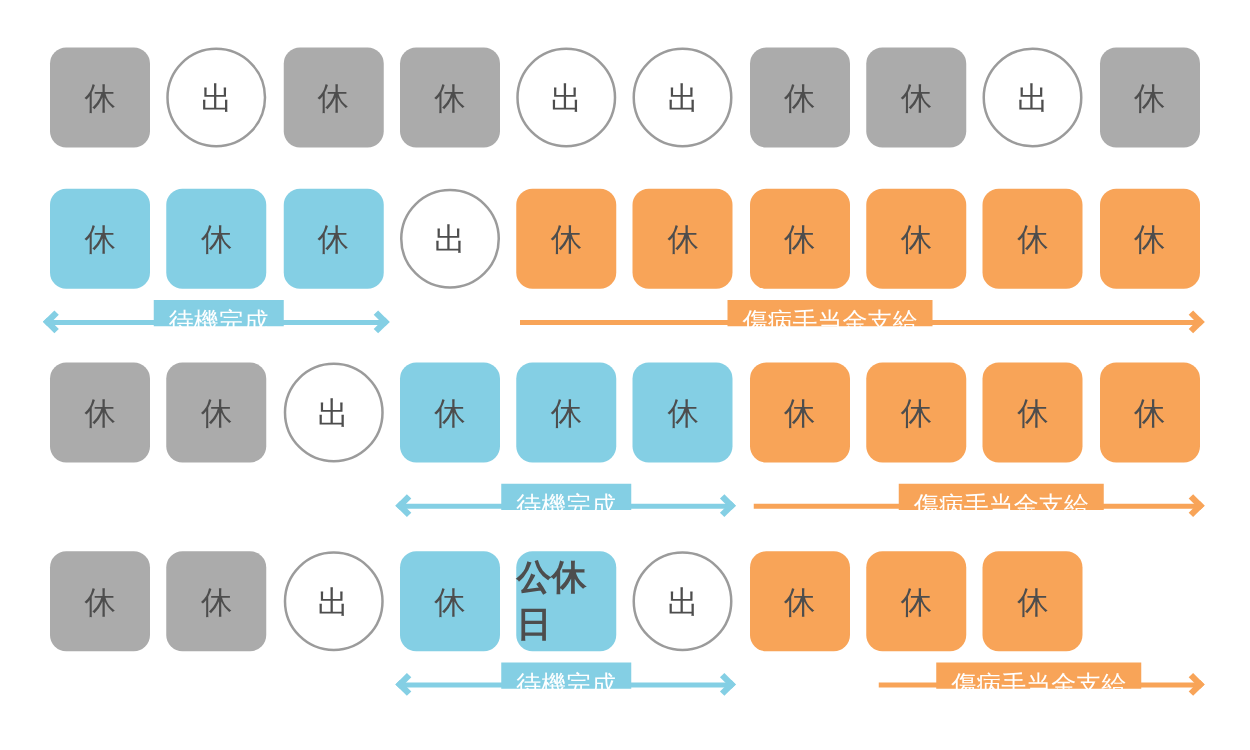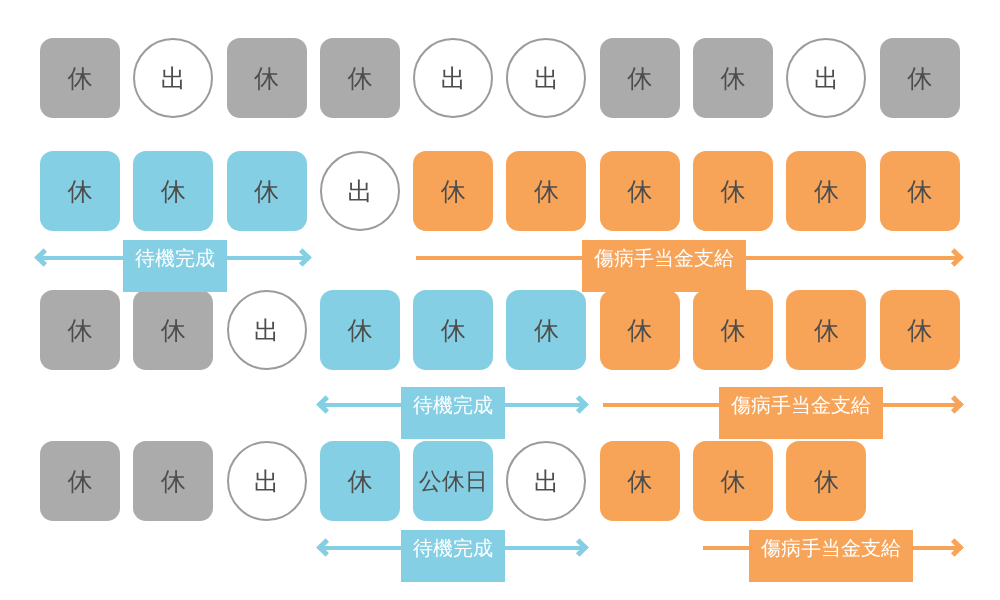--- a/index.html
+++ b/index.html
@@ -7,32 +7,32 @@
   .canvas{position:relative;width:1000px;height:600px;background:#fff;overflow:hidden;}
 
   
   .row{position:absolute;left:40px;display:grid;grid-template-columns:repeat(10,80px);column-gap:13.3px;}
   .cell{width:80px;height:80px;border-radius:13px;display:flex;align-items:center;justify-content:center;
         font-size:25px;color:var(--cell_text);box-sizing:border-box;}
   .cell.gray{background:var(--gray_cell);}
   .cell.blue{background:var(--blue_cell);}
   .cell.orange{background:var(--orange_cell);}
   .cell.work{background:#fff;border:2px solid var(--circle_border);border-radius:50%;}
-  .cell.len3{font-size:23px;}
+  .cell.len3{font-size:28px;font-weight:bold;}
 
   
   .arrow{position:absolute;height:40px;}
   .arrow.blue{--c:var(--blue_cell);}
   .arrow.orange{--c:var(--orange_cell);}
   .arrow .line{position:absolute;left:3px;right:3px;top:18px;height:4px;background:var(--c);}
   .arrow .head{position:absolute;width:13px;height:13px;top:13px;box-sizing:border-box;
                border-top:5px solid var(--c);border-right:5px solid var(--c);}
   .arrow .head.r{right:1px;transform:rotate(45deg);}
   .arrow .head.l{left:1px;transform:rotate(225deg);}
-  .arrow .albl{position:absolute;top:2px;transform:translateX(-50%);height:52px;line-height:36px;
+  .arrow .albl{position:absolute;top:2px;transform:translateX(-50%);height:21px;line-height:36px;
                padding:0 12px;background:var(--c);color:var(--label_text);font-size:20px;white-space:nowrap;}
 </style>
 </head>
 <body>
 
 <div class="canvas">
 
   <div class="row" style="top:38px">
       <div class="cell gray">休</div>
       <div class="cell work">出</div>

